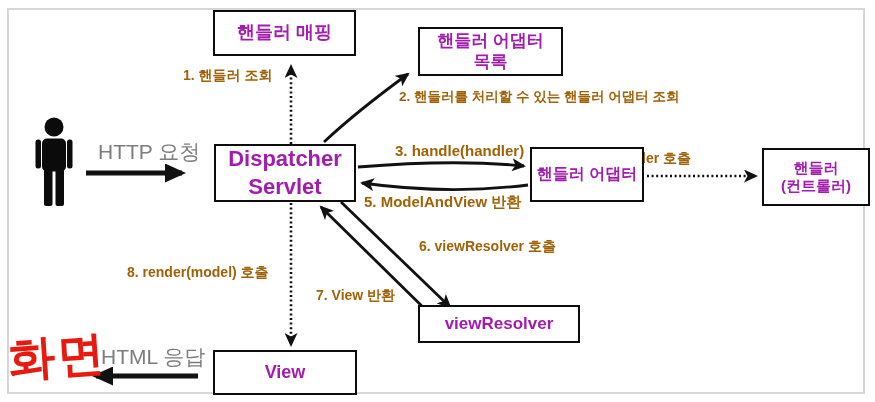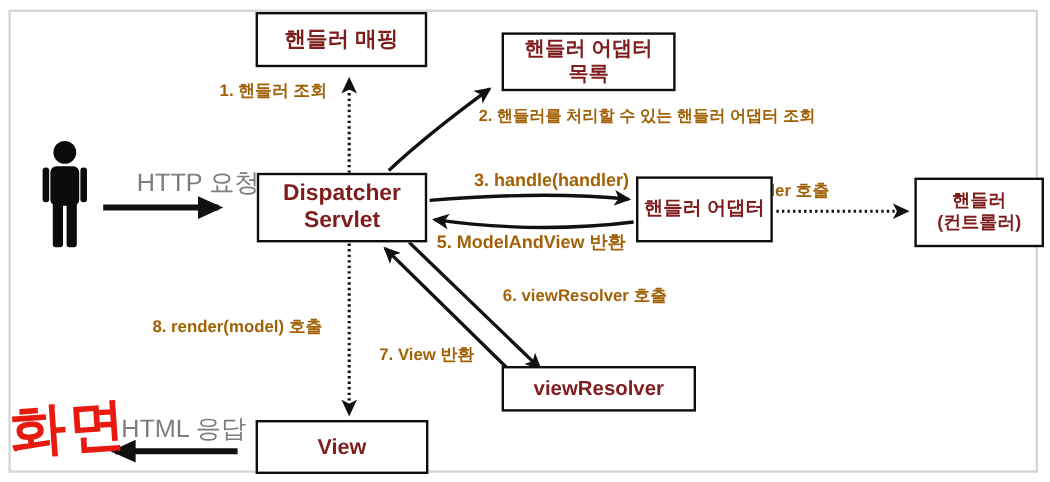--- a/index.html
+++ b/index.html
@@ -1,21 +1,21 @@
 <!DOCTYPE html>
 <html><head>
 <meta charset="utf-8">
 <style>
   html,body{margin:0;padding:0;background:#ffffff;}
   body{font-family:"Liberation Sans","DejaVu Sans",sans-serif;}
   #stage{position:relative;width:875px;height:402px;background:#ffffff;overflow:hidden;}
   .frame{position:absolute;left:7px;top:8px;width:858px;height:386px;border:2.5px solid #d6d6d6;box-sizing:border-box;}
   .box{position:absolute;background:#ffffff;border:2.6px solid #0d0d0d;box-sizing:border-box;
        display:flex;flex-direction:column;align-items:center;justify-content:center;
-       font-weight:bold;color:#7f1d1d;line-height:1.18;text-align:center;z-index:3;}
+       font-weight:bold;color:#a21caf;line-height:1.18;text-align:center;z-index:3;}
   .lbl{position:absolute;font-weight:bold;font-size:14px;color:#a16207;white-space:nowrap;z-index:2;}
   .io-lbl{position:absolute;font-size:21px;color:#7d7d7d;white-space:nowrap;z-index:2;font-weight:400;}
   .client-lbl{position:absolute;font-size:18px;color:#1c1c1c;white-space:nowrap;z-index:2;}
   .annot{position:absolute;font-size:47px;font-weight:bold;color:#e8190f;z-index:5;
          transform:rotate(-4deg);letter-spacing:2px;line-height:1;}
   svg.wires{position:absolute;left:0;top:0;z-index:1;}
 </style>
 </head>
 <body>
 
@@ -64,21 +64,21 @@
 
   <div class="box" style="left:213px;top:10px;width:143px;height:46px;font-size:18px;">
     <span>핸들러 매핑</span>
   </div>
 
   <div class="box" style="left:418px;top:27px;width:145px;height:49px;font-size:17px;">
     <span>핸들러 어댑터</span>
     <span>목록</span>
   </div>
 
-  <div class="box" style="left:214px;top:144px;width:142px;height:58px;font-size:19px;">
+  <div class="box" style="left:214px;top:144px;width:142px;height:58px;font-size:22px;justify-content:space-between;">
     <span>Dispatcher</span>
     <span>Servlet</span>
   </div>
 
   <div class="box" style="left:530px;top:147px;width:114px;height:55px;font-size:16px;">
     <span>핸들러 어댑터</span>
   </div>
 
   <div class="box" style="left:762px;top:148px;width:108px;height:58px;font-size:15px;">
     <span>핸들러</span>
@@ -95,19 +95,19 @@
 
   <div class="lbl" style="left:183px;top:67px;">1. 핸들러 조회</div>
   <div class="lbl" style="left:399px;top:88px;font-size:13.5px;">2. 핸들러를 처리할 수 있는 핸들러 어댑터 조회</div>
   <div class="lbl" style="left:379px;top:142px;font-size:15px;margin-left:16px;">3. handle(handler)</div>
   <div class="lbl" style="left:593px;top:150px;">4. handler 호출</div>
   <div class="lbl" style="left:364px;top:193px;font-size:15px;">5. ModelAndView 반환</div>
   <div class="lbl" style="left:419px;top:238px;">6. viewResolver 호출</div>
   <div class="lbl" style="left:316px;top:287px;">7. View 반환</div>
   <div class="lbl" style="left:127px;top:264px;">8. render(model) 호출</div>
 
-  <div class="io-lbl" style="left:98px;top:138px;margin-left:16px;">HTTP 요청</div>
+  <div class="io-lbl" style="left:98px;top:138px;">HTTP 요청</div>
   <div class="io-lbl" style="left:101px;top:343px;">HTML 응답</div>
 
 
   <div class="annot" style="left:8px;top:332px;">화면</div>
 
 </div>
 
 </body></html>

